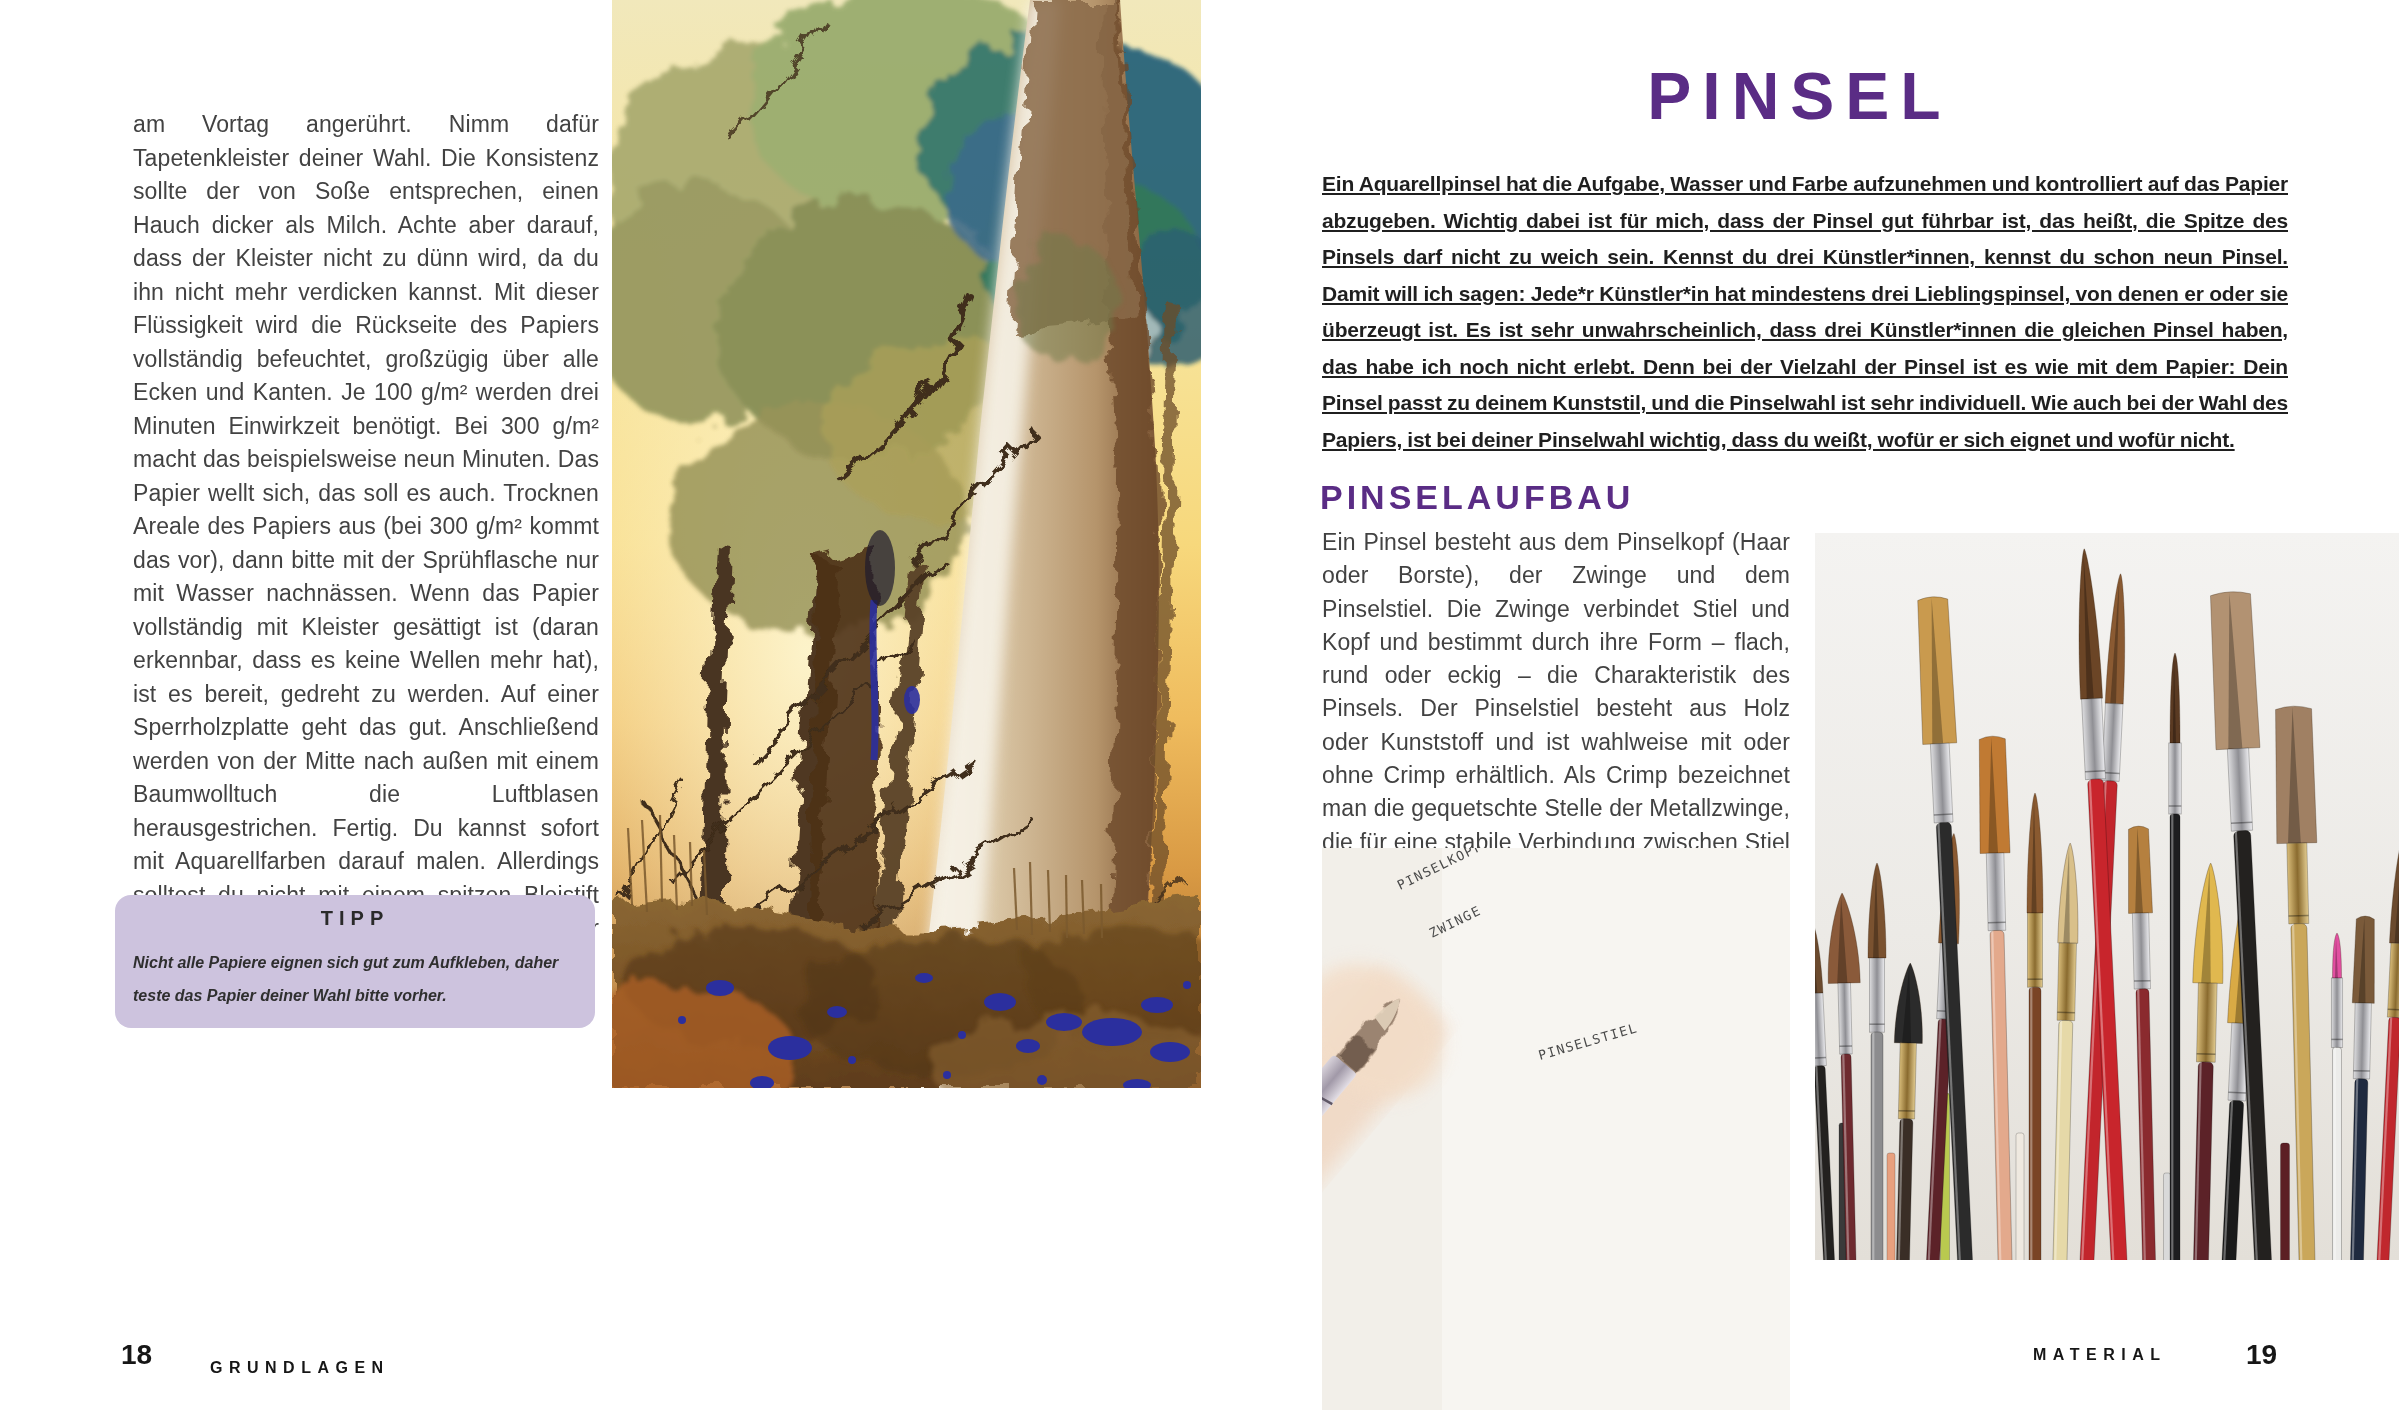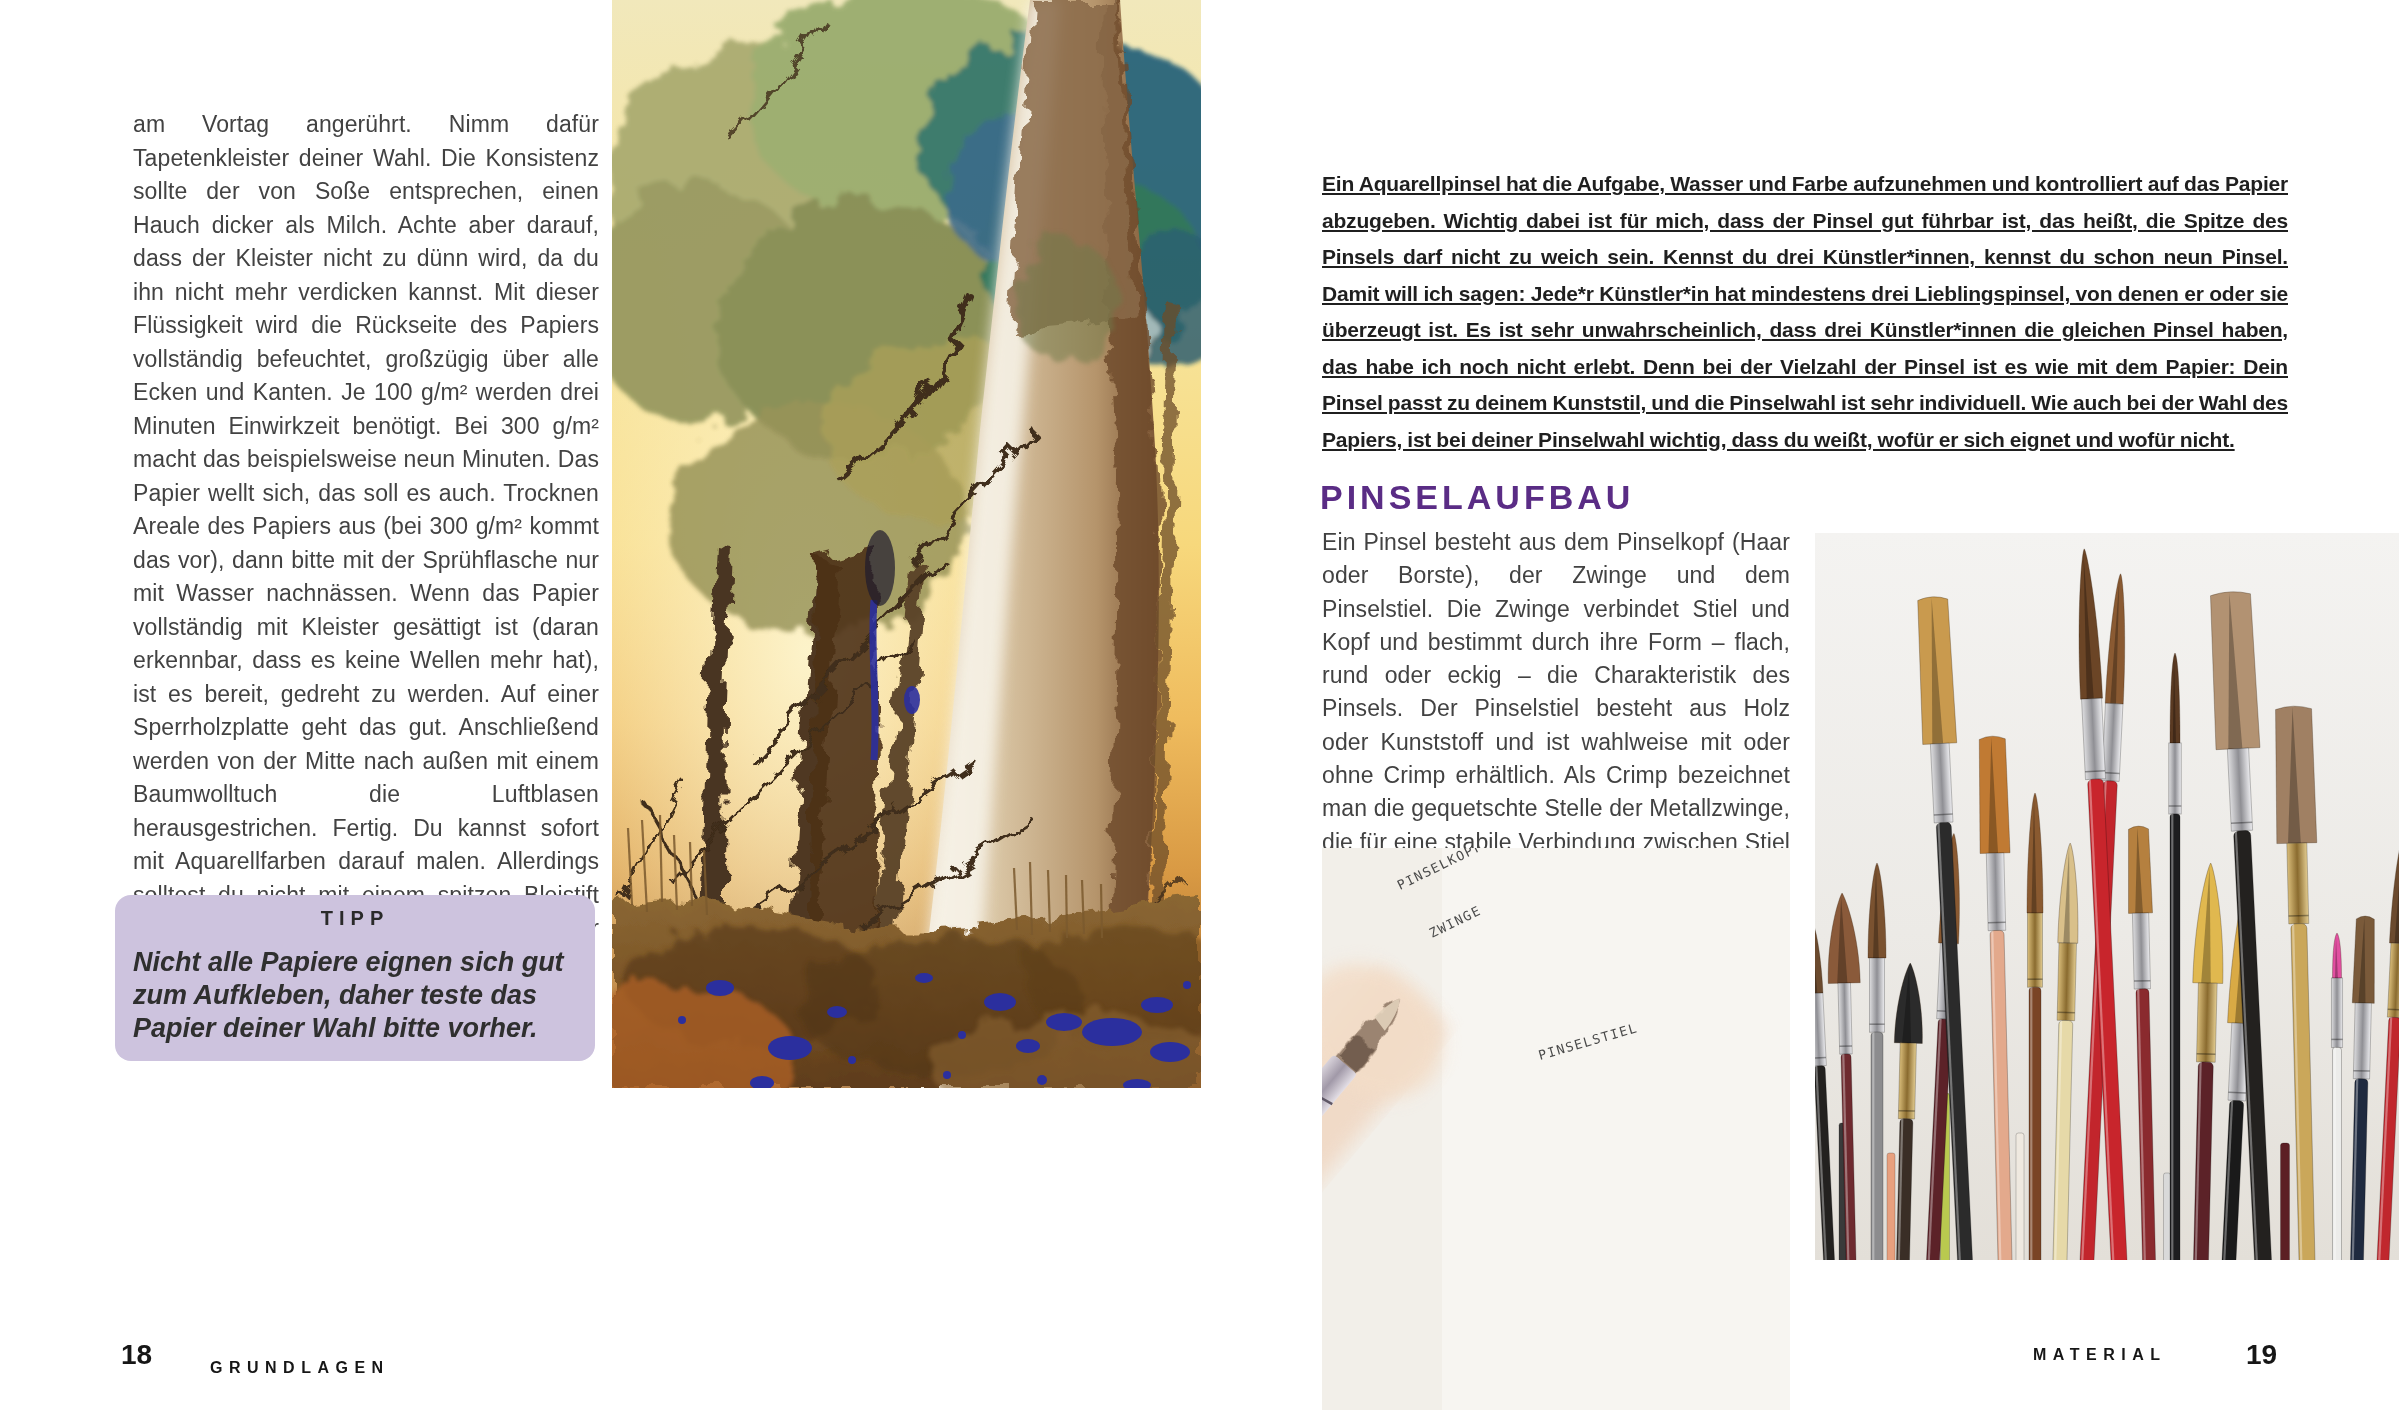--- a/index.html
+++ b/index.html
@@ -31,21 +31,21 @@
     padding:12px 18px 16px;
     color:#2a2a2a;
   }
   .tip-title{
     text-align:center; font-weight:bold;
     font-size:20px; letter-spacing:6px;
     margin-bottom:16px;
   }
   .tip-text{
     font-style:italic; font-weight:bold;
-    font-size:27px; line-height:33px;
+    font-size:16px; line-height:33px;
     color:#2f2f2f;
   }
   .footer-num{font-size:28px;font-weight:bold;color:#161616;}
   .footer-section{
     font-size:16px;font-weight:bold;color:#161616;letter-spacing:6.5px;
   }
   .pagenum-left{left:121px; top:1339px;}
   .section-left{left:210px; top:1346px;margin-top:13px;}
 
   .tree-painting{left:612px; top:0; width:589px; height:1088px;}
@@ -238,20 +238,21 @@
         <circle cx="335" cy="1075" r="4"></circle>
     </g>
   </svg>
 </div>
 
 <span class="abs footer-num pagenum-left">18</span>
 <span class="abs footer-section section-left">GRUNDLAGEN</span>
 
 <div class="abs right-page">
 
+  <h1 class="page-title">PINSEL</h1>
 
   <p class="intro">Ein Aquarellpinsel hat die Aufgabe, Wasser und Farbe aufzunehmen und kontrolliert auf das Papier abzugeben. Wichtig dabei ist für mich, dass der Pinsel gut führbar ist, das heißt, die Spitze des Pinsels darf nicht zu weich sein. Kennst du drei Künstler*innen, kennst du schon neun Pinsel. Damit will ich sagen: Jede*r Künstler*in hat mindestens drei Lieblingspinsel, von denen er oder sie überzeugt ist. Es ist sehr unwahrscheinlich, dass drei Künstler*innen die gleichen Pinsel haben, das habe ich noch nicht erlebt. Denn bei der Vielzahl der Pinsel ist es wie mit dem Papier: Dein Pinsel passt zu deinem Kunststil, und die Pinselwahl ist sehr individuell. Wie auch bei der Wahl des Papiers, ist bei deiner Pinselwahl wichtig, dass du weißt, wofür er sich eignet und wofür nicht.</p>
 
   <h2 class="sub-heading">PINSELAUFBAU</h2>
 
   <p class="sub-body">Ein Pinsel besteht aus dem Pinselkopf (Haar oder Borste), der Zwinge und dem Pinselstiel. Die Zwinge verbindet Stiel und Kopf und bestimmt durch ihre Form – flach, rund oder eckig – die Charakteristik des Pinsels. Der Pinselstiel besteht aus Holz oder Kunststoff und ist wahlweise mit oder ohne Crimp erhältlich. Als Crimp bezeichnet man die gequetschte Stelle der Metallzwinge, die für eine stabile Verbindung zwischen Stiel und Pinselkopf sorgt.</p>
 
   <div class="sketch">
     <svg viewBox="0 0 468 562" aria-hidden="true">
       <defs>

